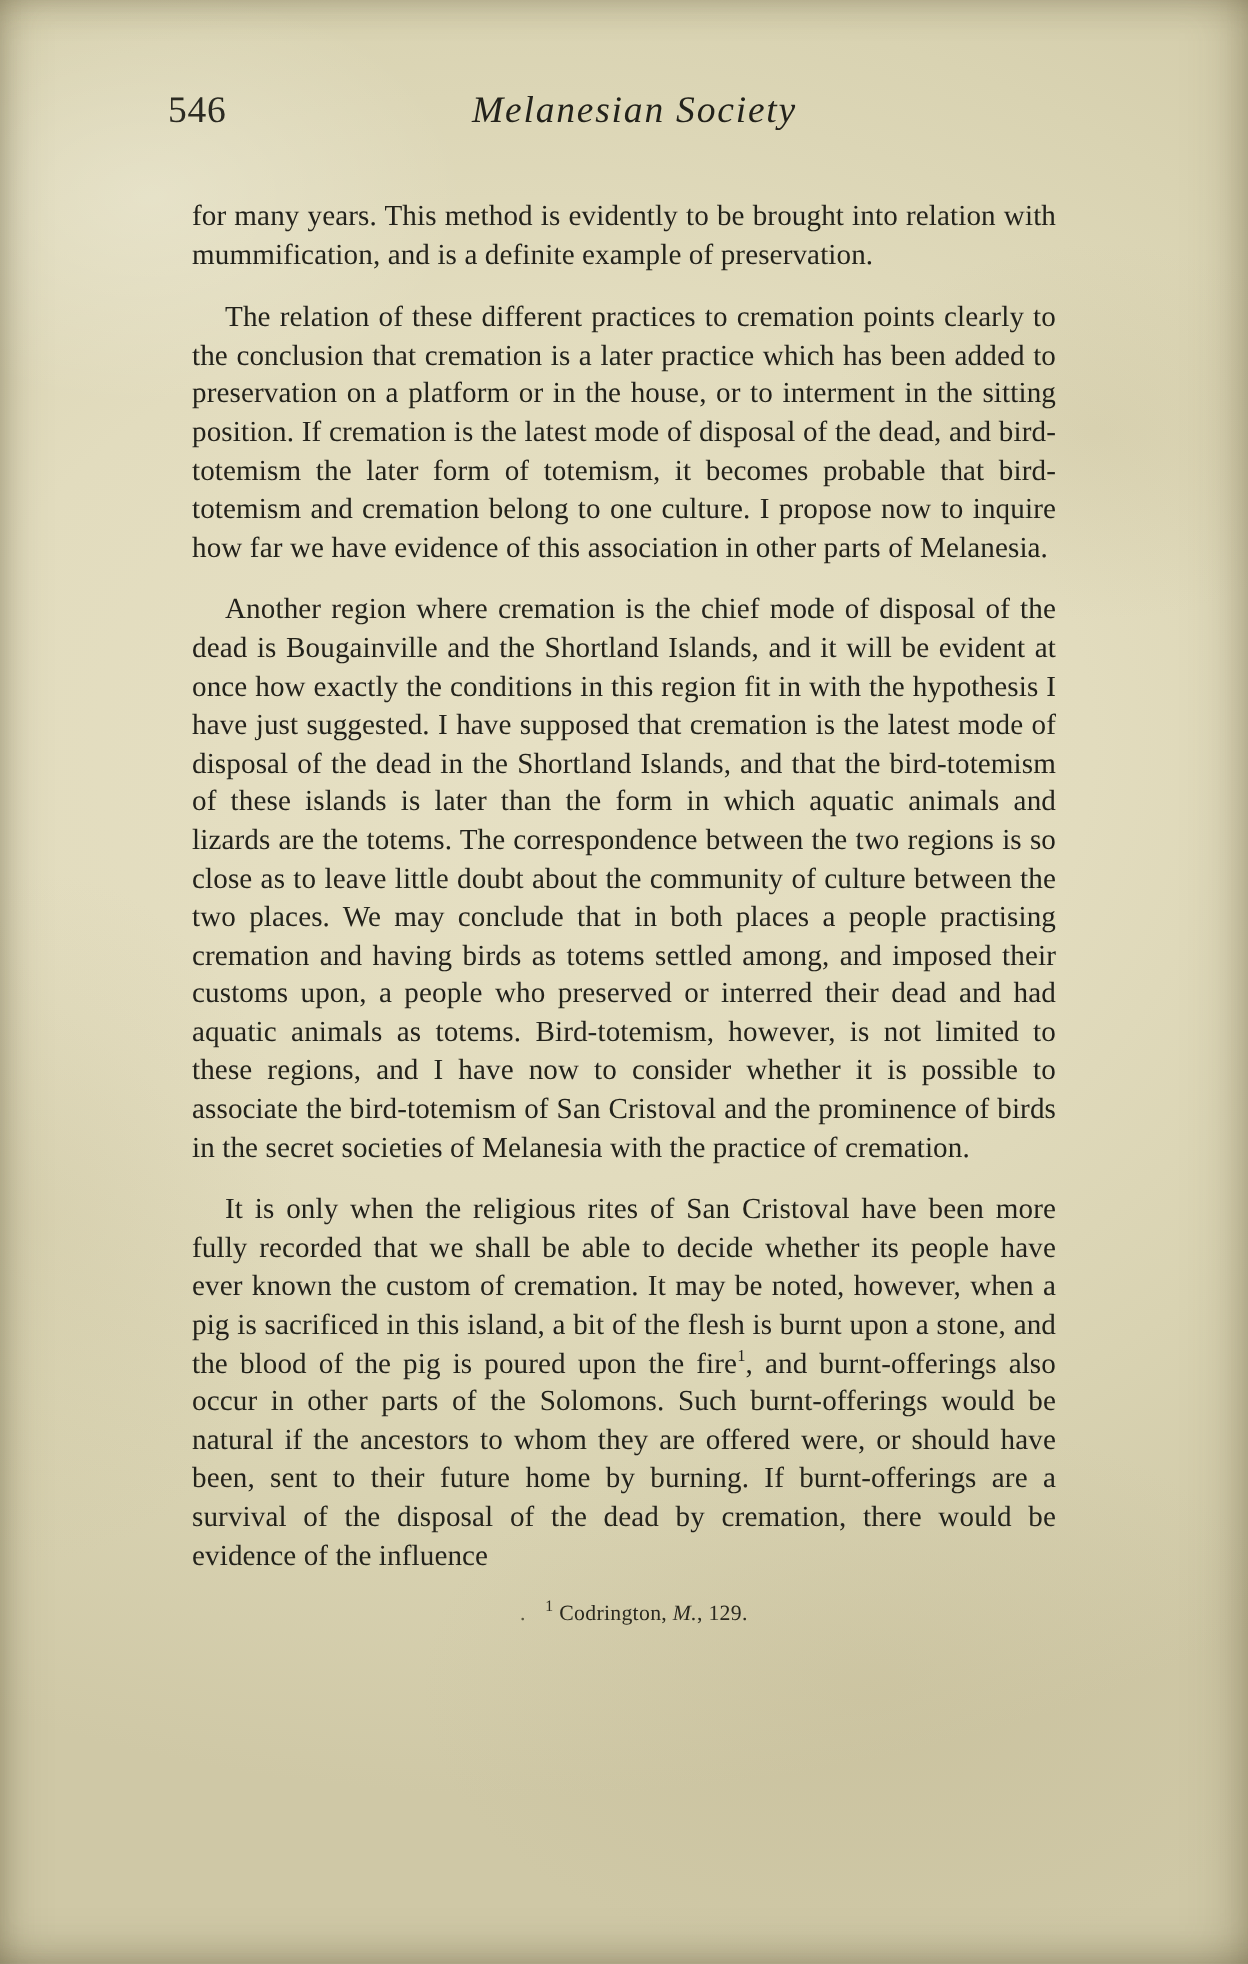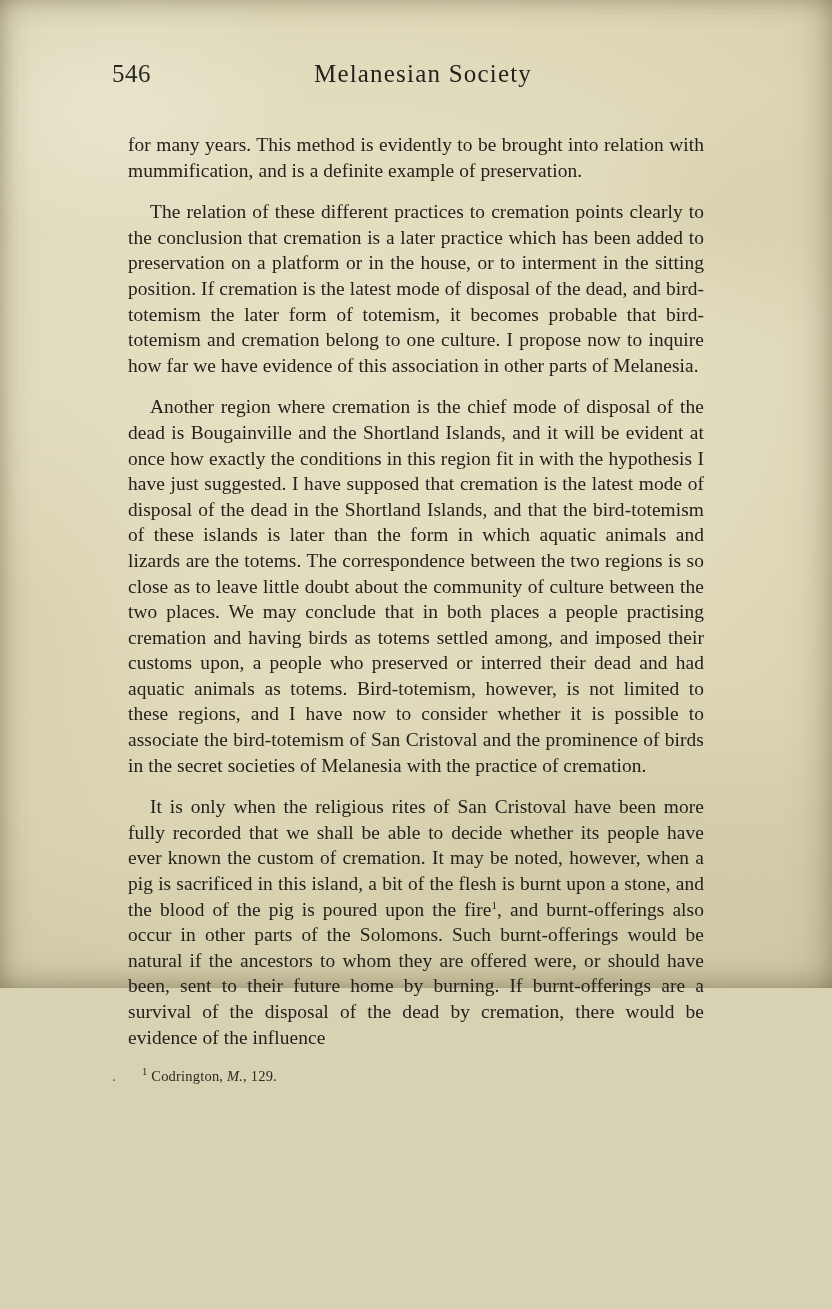--- a/index.html
+++ b/index.html
@@ -9,21 +9,21 @@
   body {
     width: 832px;
     height: 1309px;
     background: #d8d2b4;
     font-family: "Liberation Serif", serif;
     overflow: hidden;
   }
   .page {
     position: relative;
     width: 832px;
-    height: 988px;
+    height: 1309px;
     background:
       radial-gradient(ellipse 900px 700px at 42% 38%, #e6e0c4 0%, #e2dcbe 42%, #d9d3b2 72%, #cfc8a6 100%);
   }
   
   .page::before {
     content: "";
     position: absolute;
     inset: 0;
     background:
       radial-gradient(ellipse 300px 200px at 12% 10%, rgba(255,255,245,0.28), rgba(255,255,245,0) 70%),
@@ -60,20 +60,21 @@
     font-size: 25px;
     color: #2b2a22;
     letter-spacing: 0.5px;
   }
   .running-title {
     position: absolute;
     left: 0;
     right: 0;
     top: 0;
     text-align: center;
+    font-style: italic;
     font-size: 25px;
     color: #23221b;
     letter-spacing: 1.2px;
     padding-left: 14px;
   }
   .body-text {
     margin-top: 4px;
     font-size: 19.4px;
     line-height: 25.6px;
     color: #23221b;
@@ -84,21 +85,21 @@
   .body-text p {
     margin: 16px;
   }
   .body-text p.indent {
     text-indent: 22px;
   }
   .footnote {
     margin-top: 14px;
     font-size: 14.5px;
     color: #2a291f;
-    text-align: left;
+    text-align: center;
     letter-spacing: 0.2px;
   }
   .footnote .dot {
     display: inline-block;
     width: 30px;
     color: #5a5742;
   }
   .footnote sup {
     font-size: 10.5px;
     vertical-align: super;

